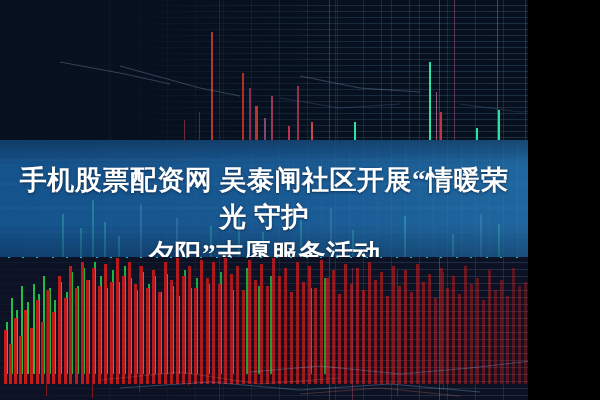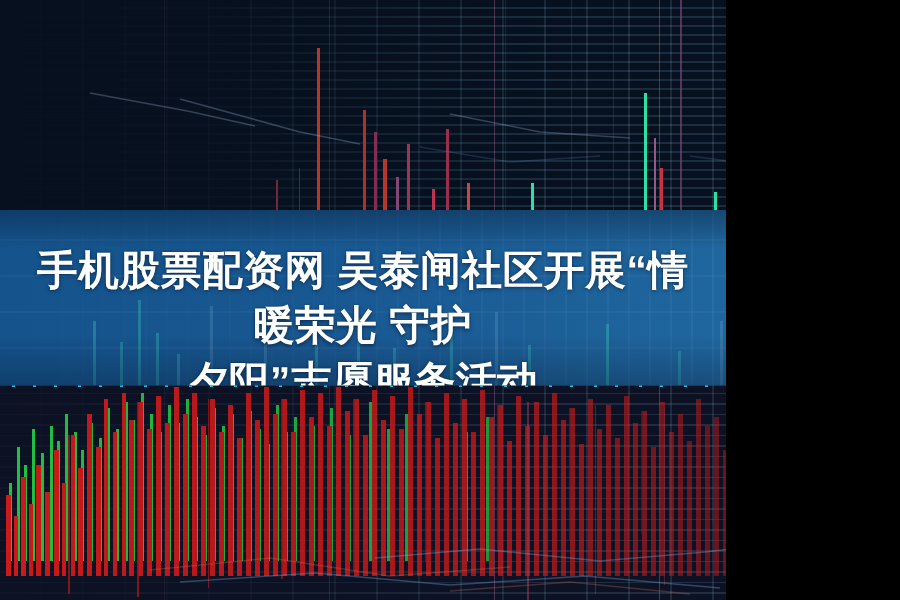--- a/index.html
+++ b/index.html
@@ -2,25 +2,25 @@
 <html><head>
 <meta charset="utf-8">
 <style>
   html, body {
     margin: 0;
     padding: 0;
     background: #000;
   }
   #stage {
     position: relative;
-    width: 484px;
+    width: 528px;
     height: 400px;
     overflow: hidden;
     background: #05070d;
-    font-family: Liberation Sans, sans-serif;
+    font-family: Liberation Serif, serif;
   }
 
   
   .bg-base {
     position: absolute;
     inset: 0;
     background:
       linear-gradient(100deg,
         #04060b 0%,
         #05070e 26%,

